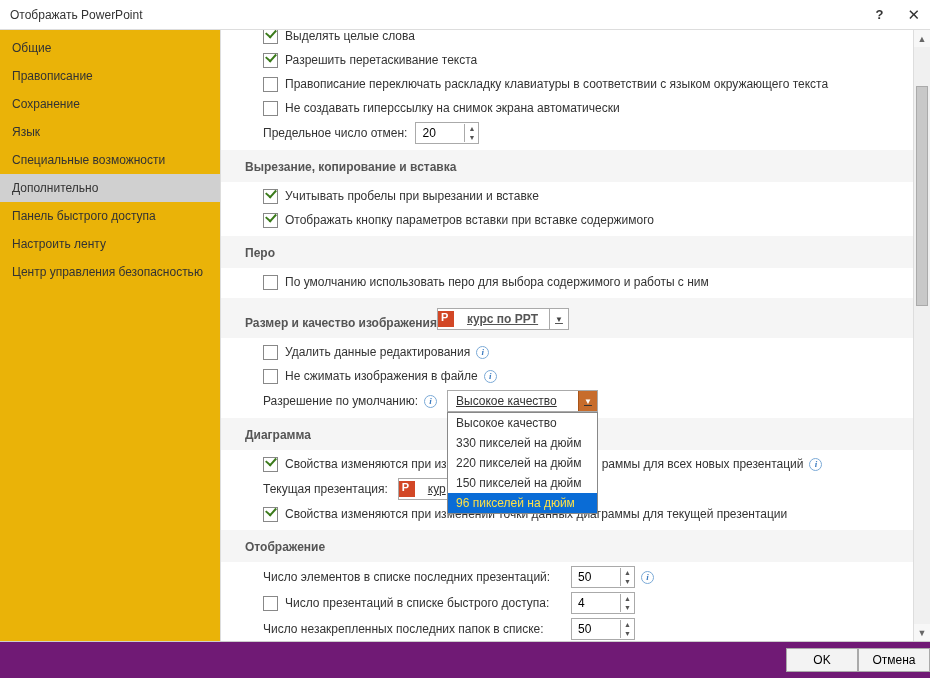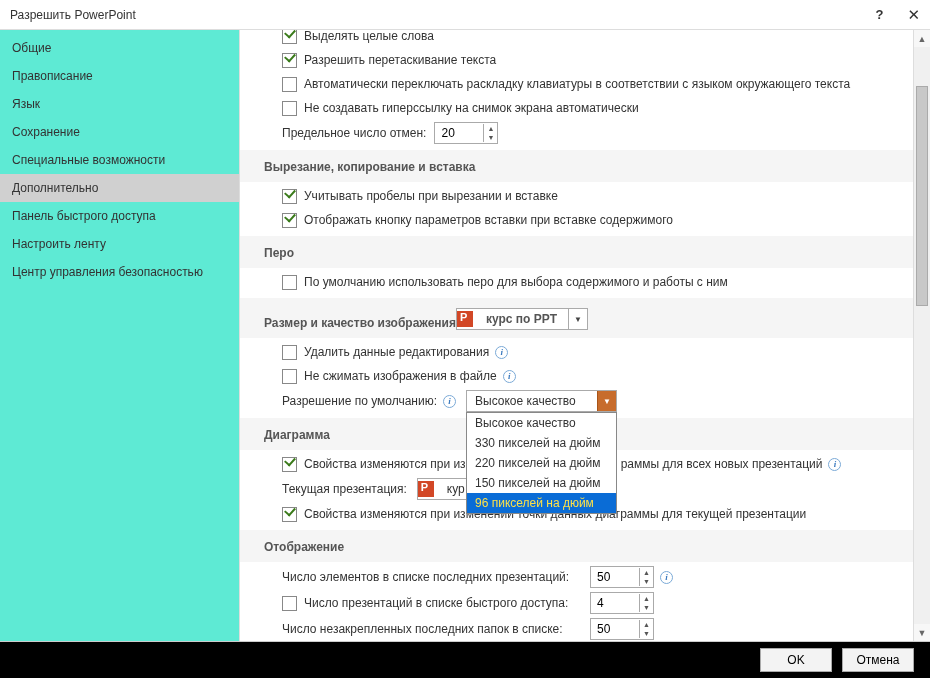--- a/index.html
+++ b/index.html
@@ -22,24 +22,24 @@
     }
     .titlebar .title { flex: 1; font-size: 12px; }
     .titlebar .help { font-size: 13px; font-weight: bold; margin-right: 24px; cursor: pointer; }
     .titlebar .close { font-size: 15px; cursor: pointer; }
     .main {
       display: flex;
       height: 612px;
       border-bottom: 1px solid #ccc;
     }
     .sidebar {
-      width: 240px;
+      width: 221px;
       border-right: 1px solid #ddd;
       padding-top: 4px;
-      background: #5eead4;
+      background: #eab308;
     }
     .sidebar-item {
       padding: 7px 12px;
       cursor: pointer;
       font-size: 12px;
       color: #333;
     }
     .sidebar-item.selected { background: #d0d0d0; }
     .content-wrap {
       flex: 1;
@@ -82,21 +82,21 @@
       display: inline-flex; align-items: center; border: 1px solid #aaa; height: 22px;
       margin-left: 8px;
     }
     .spinner input {
       width: 48px; border: none; padding: 2px 6px; font-size: 12px; outline: none;
     }
     .spinner .btns { display:flex; flex-direction:column; border-left:1px solid #aaa; }
     .spinner .btns span { font-size: 7px; line-height: 9px; padding: 0 3px; cursor:pointer; color:#555; }
     .combo {
       display:inline-flex; align-items:center; border:1px solid #aaa; height:22px;
-      background:#fff; position:relative;
+      background:#fff; position:relative;text-decoration:underline;
     }
     .combo .val { padding: 2px 8px; min-width: 90px; }
     .combo .arr { border-left:1px solid #aaa; padding:0 5px; font-size:8px; color:#444; cursor:pointer; height:100%; display:flex;align-items:center;}
     .combo.resolution { border:1px solid #aaa; }
     .combo.resolution .arr { background:#c76c2c; color:#fff; border-left:1px solid #a85418;}
     .dropdown-list {
       position: absolute; top: 21px; left: -1px; right: -1px;
       background: #fff; border: 1px solid #888; z-index: 50;
     }
     .dropdown-list .opt { padding: 3px 8px; white-space: nowrap; }
@@ -108,43 +108,43 @@
     .ppt-icon::after {
       content:"P"; position:absolute; left:3px; top:0; color:#fff; font-size:11px; font-weight:bold;
     }
     .info {
       display:inline-block; width:13px;height:13px; border:1px solid #7aa9d6; border-radius:50%;
       color:#3b7abf; font-size:9px; text-align:center; line-height:11px; margin-left:6px;
       font-style: italic; font-family: Georgia, serif; font-weight:bold;
     }
     .footer {
       height: 36px; display:flex; justify-content:flex-end; align-items:center;
-      gap: 10px; padding: 0 16px; background:#000000;
+      padding: 0 0; background:#701a75;
     }
     .btn {
       min-width: 72px; height: 24px; border:1px solid #aaa; background:#f3f3f3;
       cursor:pointer; font-size:12px;
     }
     .clip-top { margin-top: -8px; }
   </style>
 </head>
 <body>
 
 <div class="titlebar">
-  <span class="title">Разрешить PowerPoint</span>
+  <span class="title">Отображать PowerPoint</span>
   <span class="help">?</span>
   <span class="close">✕</span>
 </div>
 
 <div class="main">
   <div class="sidebar">
     <div class="sidebar-item">Общие</div>
     <div class="sidebar-item">Правописание</div>
+    <div class="sidebar-item">Сохранение</div>
     <div class="sidebar-item">Язык</div>
-    <div class="sidebar-item">Сохранение</div>
     <div class="sidebar-item">Специальные возможности</div>
     <div class="sidebar-item selected">Дополнительно</div>
     <div class="sidebar-item">Панель быстрого доступа</div>
     <div class="sidebar-item">Настроить ленту</div>
     <div class="sidebar-item">Центр управления безопасностью</div>
   </div>
 
   <div class="content-wrap">
     <div class="content">
 
@@ -152,21 +152,21 @@
         <div class="row">
           <span class="check on"></span>
           <span class="lbl">Выделять целые слова</span>
         </div>
         <div class="row">
           <span class="check on"></span>
           <span class="lbl">Разрешить перетаскивание текста</span>
         </div>
         <div class="row">
           <span class="check"></span>
-          <span class="lbl">Автоматически переключать раскладку клавиатуры в соответствии с языком окружающего текста</span>
+          <span class="lbl">Правописание переключать раскладку клавиатуры в соответствии с языком окружающего текста</span>
         </div>
         <div class="row">
           <span class="check"></span>
           <span class="lbl">Не создавать гиперссылку на снимок экрана автоматически</span>
         </div>
         <div class="row">
           <span class="lbl">Предельное число отмен:</span>
           <span class="spinner">
             <input value="20" style="">
             <span class="btns">

